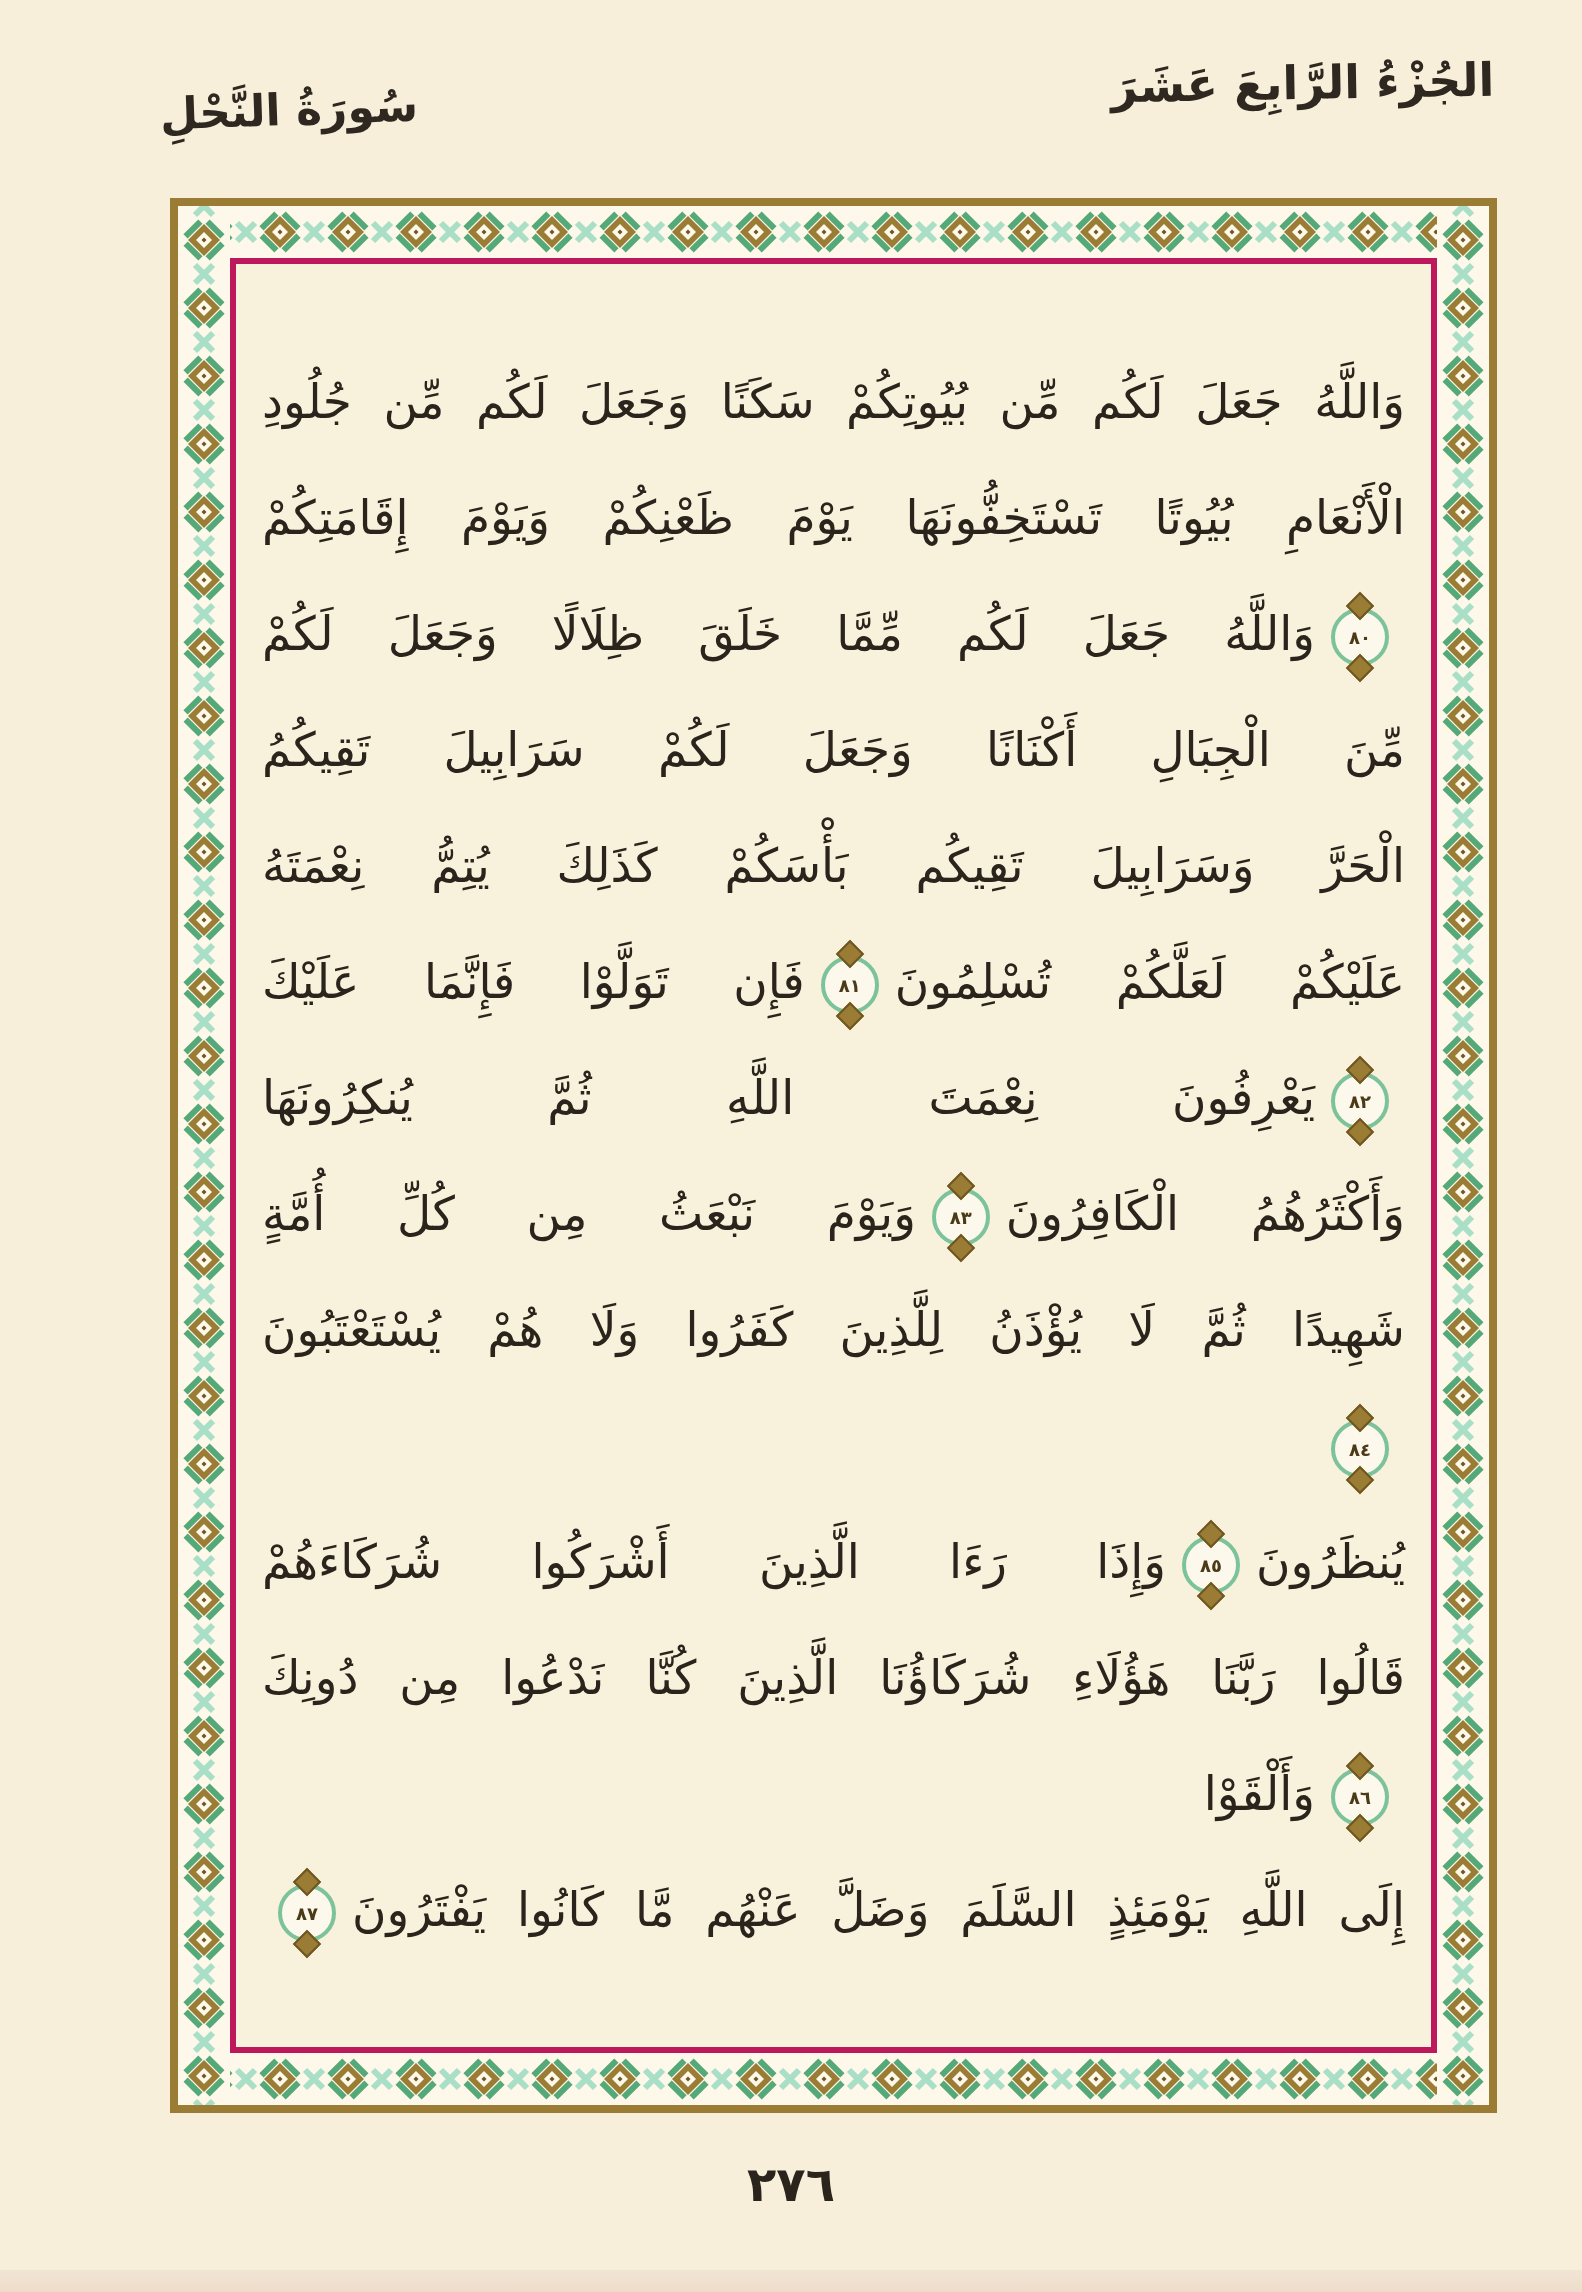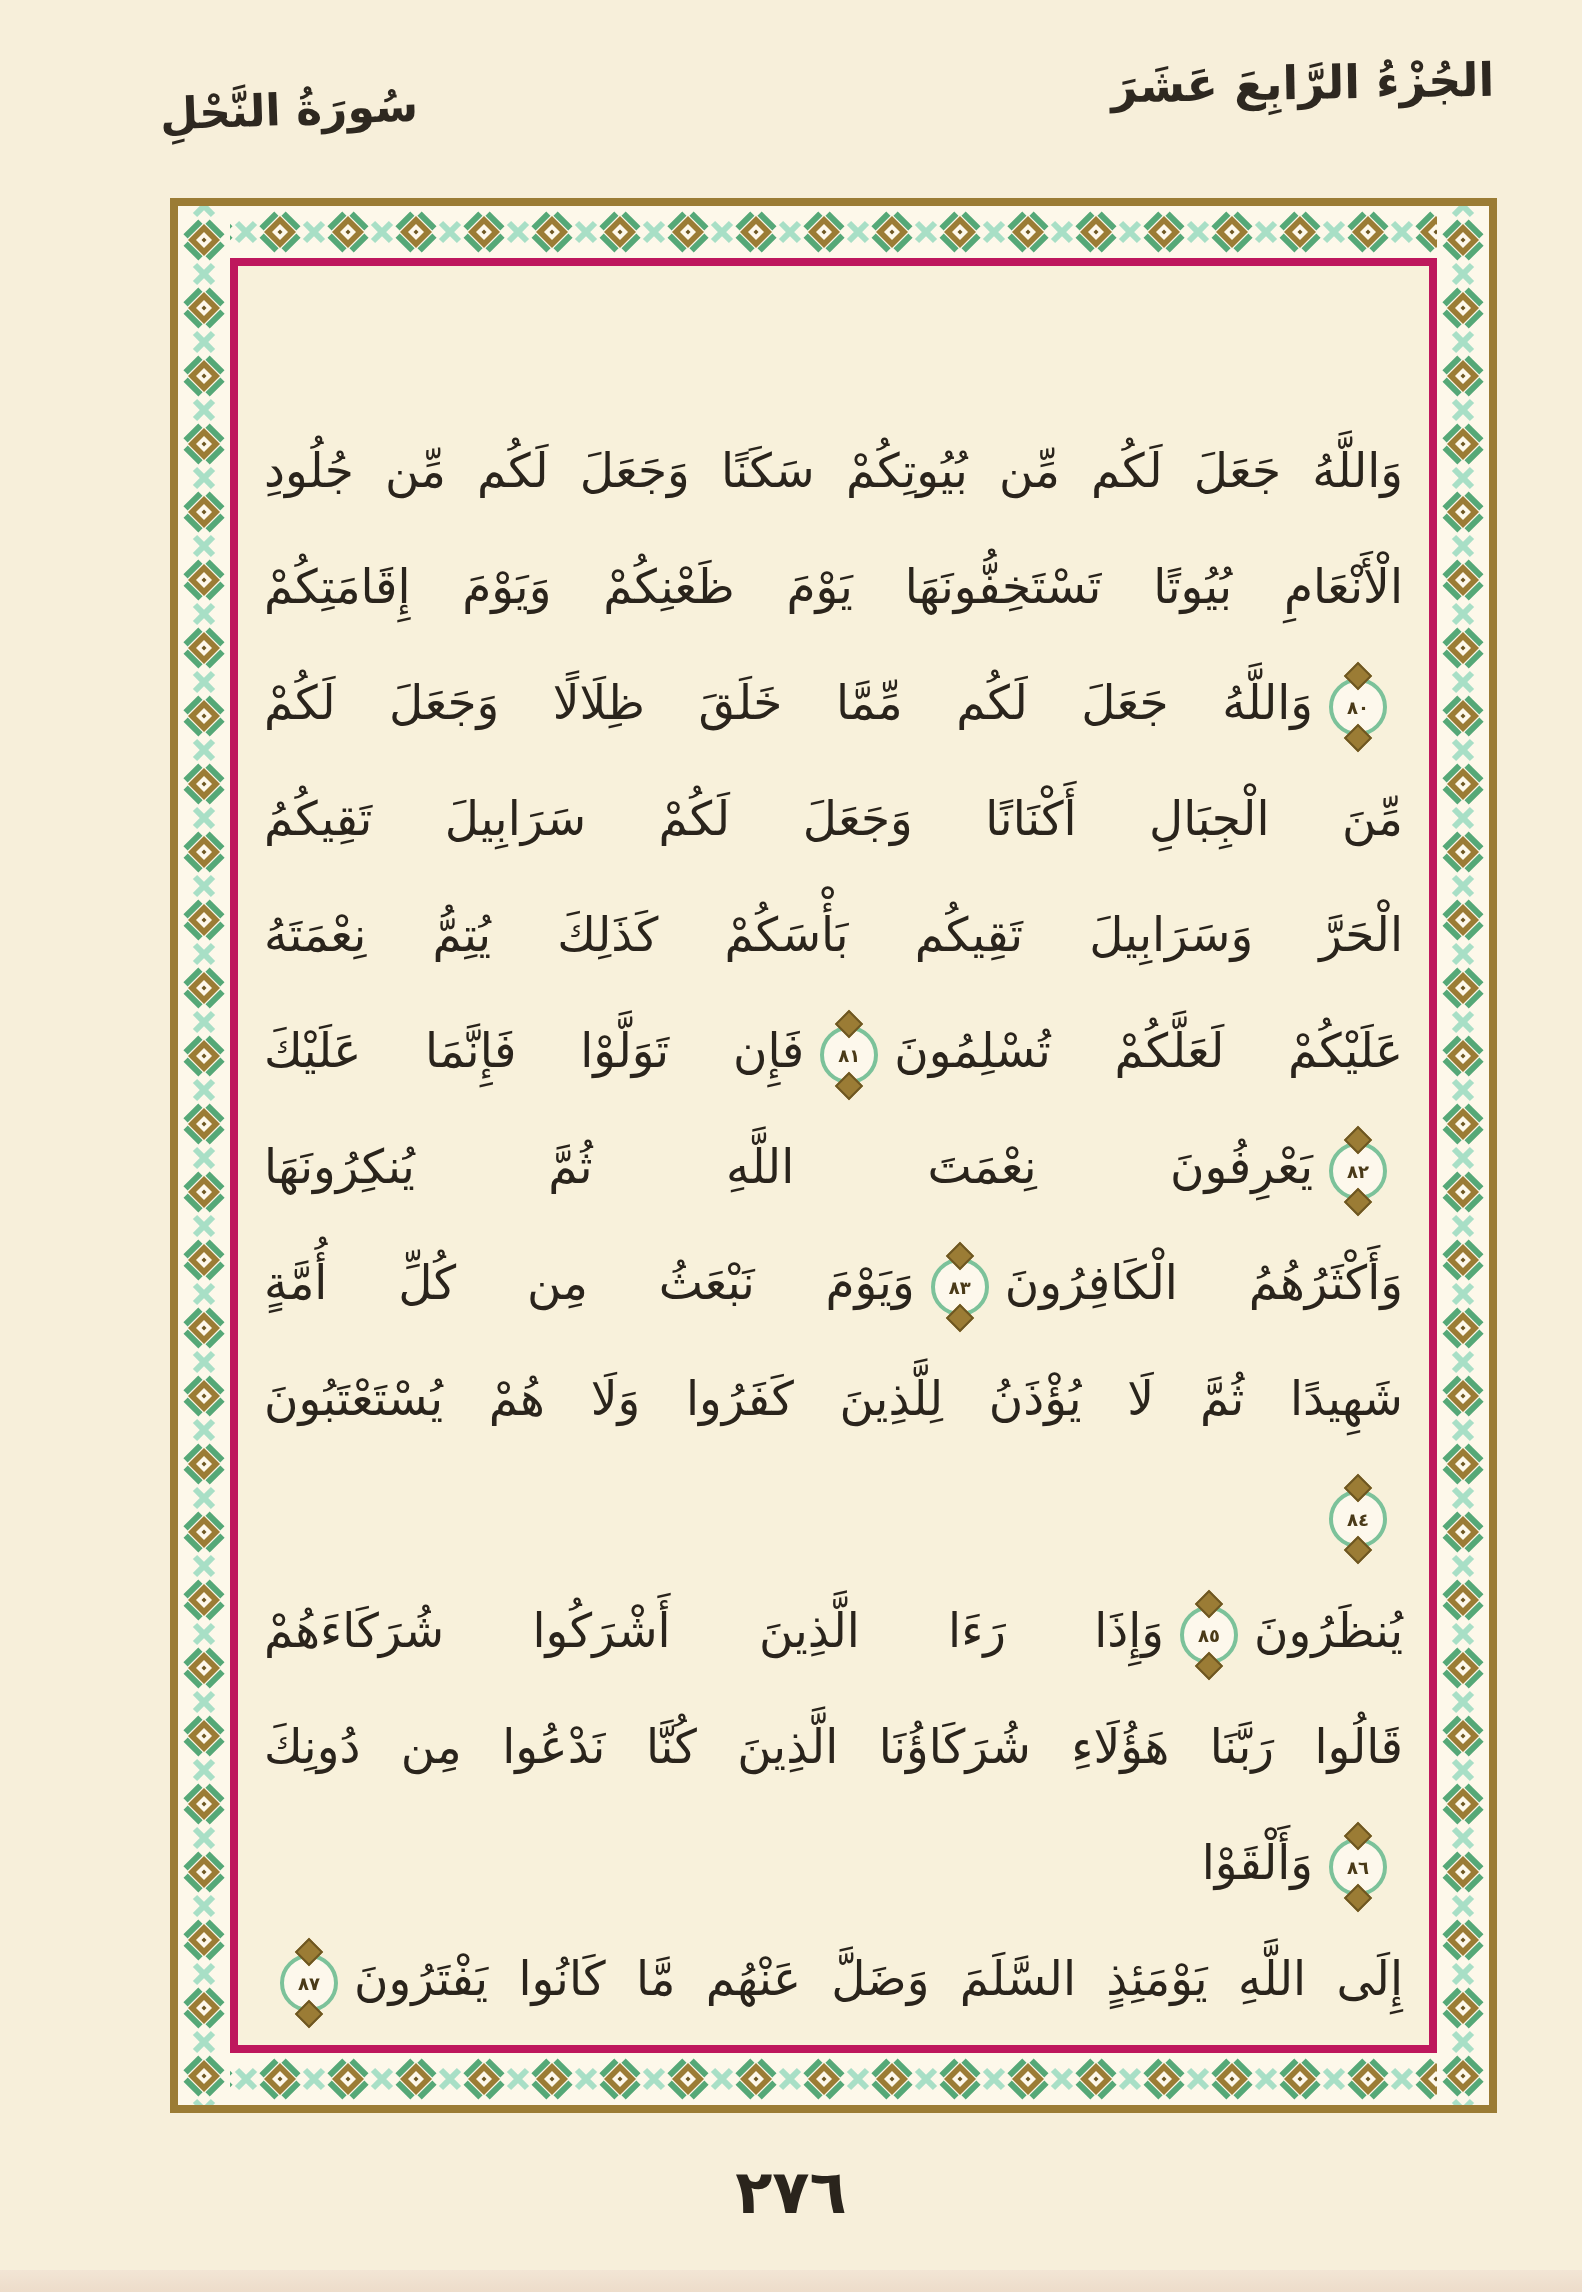--- a/index.html
+++ b/index.html
@@ -18,23 +18,23 @@
     position:absolute;left:170px;top:198px;width:1327px;height:1915px;
     border:8px solid #9b7c35;box-sizing:border-box;background:#fdf8ea;
   }
   .band{position:absolute;display:block;}
   .band-top{left:0;top:0;width:100%;height:52px;}
   .band-bottom{left:0;bottom:0;width:100%;height:52px;}
   .band-left{left:0;top:0;width:52px;height:100%;}
   .band-right{right:0;top:0;width:52px;height:100%;}
   .text-area{
     position:absolute;left:52px;top:52px;right:52px;bottom:52px;
-    border:8px solid #be185d;background:#f8f1db;
+    border:6px solid #be185d;background:#f8f1db;
     padding:8px 26px;box-sizing:border-box;
-    display:flex;flex-direction:column;justify-content:flex-end;
+    display:flex;flex-direction:column;justify-content:center;
   }
   
   .quran-line{
     direction:rtl;
     text-align:justify;text-align-last:justify;
     font-size:47px;line-height:116px;height:116px;
     color:#2a241c;font-weight:500;
     white-space:nowrap;
   }
   .ayah-text{letter-spacing:0px;}
@@ -52,21 +52,21 @@
   }
   .v-marker::before{top:-16px;}
   .v-marker::after{bottom:-16px;}
   .v-num{
     font-size:18px;font-weight:700;color:#4a3a18;line-height:1;
     transform:translateY(1px);
   }
   
   .page-number{
     position:absolute;left:0;top:2156px;width:100%;
-    text-align:center;font-size:61px;font-weight:700;color:#2a241c;
+    text-align:center;font-size:48px;font-weight:700;color:#2a241c;
   }
   .photo-edge{
     position:absolute;left:0;bottom:0;width:100%;height:22px;
     background:linear-gradient(#f2e5d5,#eddcca);
   }
 </style>
 </head>
 <body>
 
 <svg width="0" height="0" style="position:absolute" aria-hidden="true">

